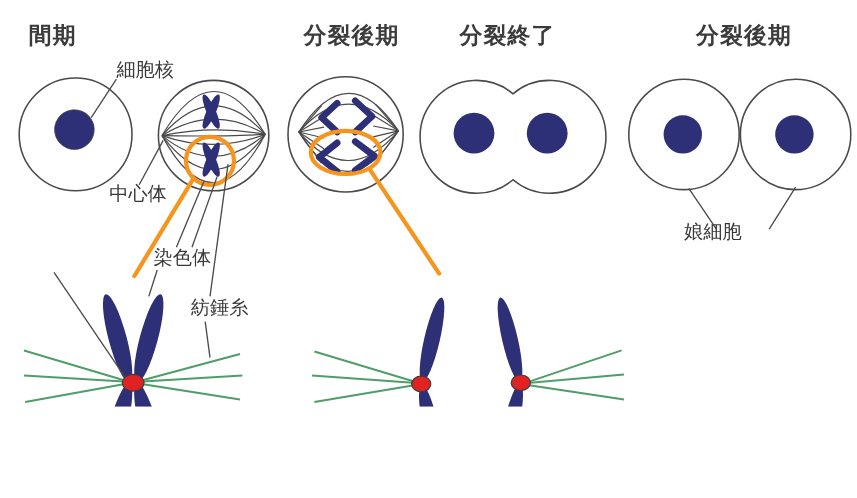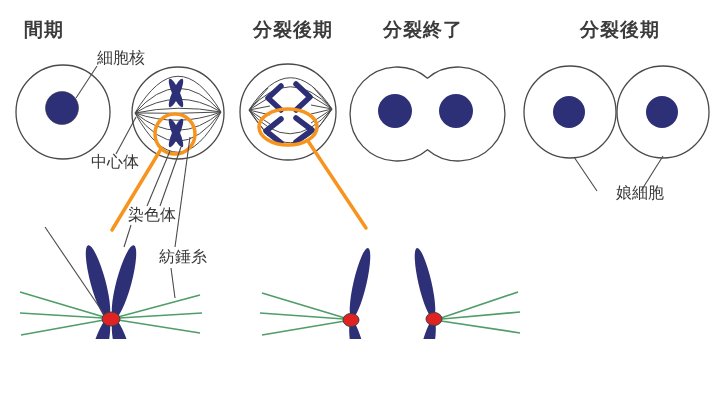--- a/index.html
+++ b/index.html
@@ -155,15 +155,15 @@
 
   <div class="stage-title" style="left:44px">間期</div>
   <div class="stage-title" style="left:293px">分裂後期</div>
   <div class="stage-title" style="left:423px">分裂終了</div>
   <div class="stage-title" style="left:620px">分裂後期</div>
 
   <div class="anno" style="left:97px;  top:49px">細胞核</div>
   <div class="anno" style="left:91px;  top:153px">中心体</div>
   <div class="anno" style="left:128px; top:206px">染色体</div>
   <div class="anno" style="left:159px; top:248px">紡錘糸</div>
-  <div class="anno" style="left:616px; top:184px">娘細胞</div>
+  <div class="anno" style="left:570px; top:184px">娘細胞</div>
 
 </div>
 
 </body></html>

